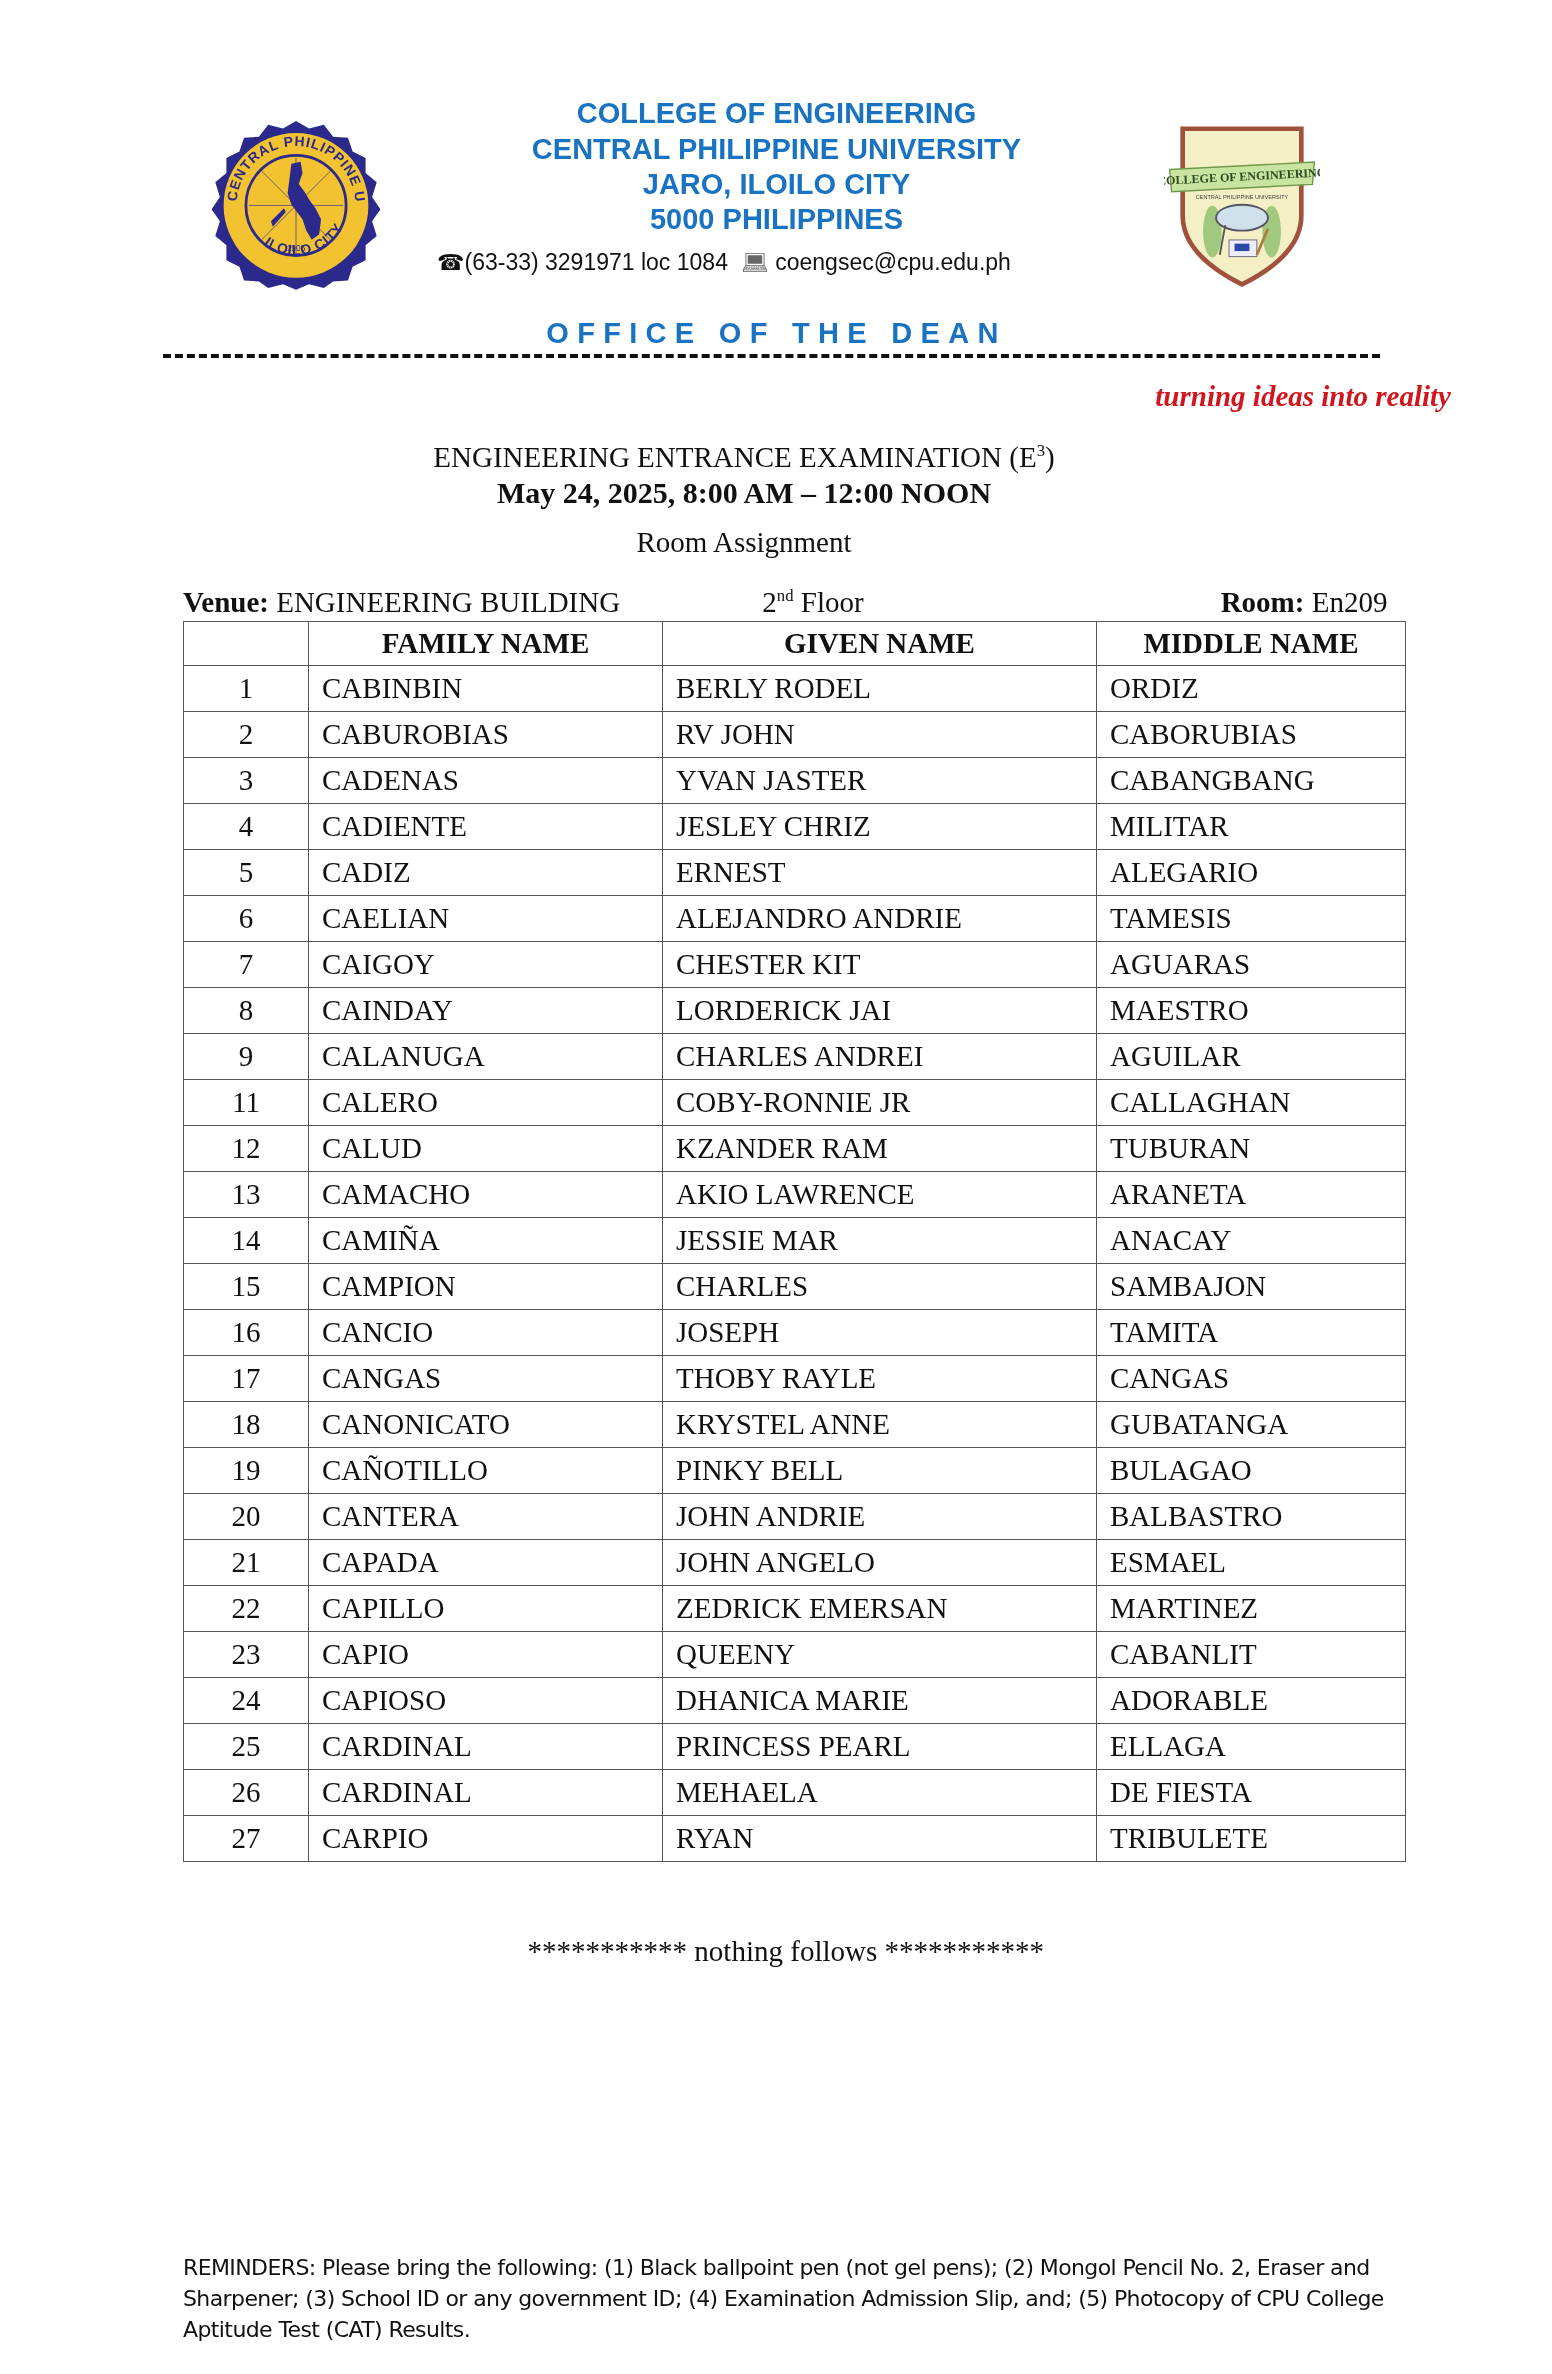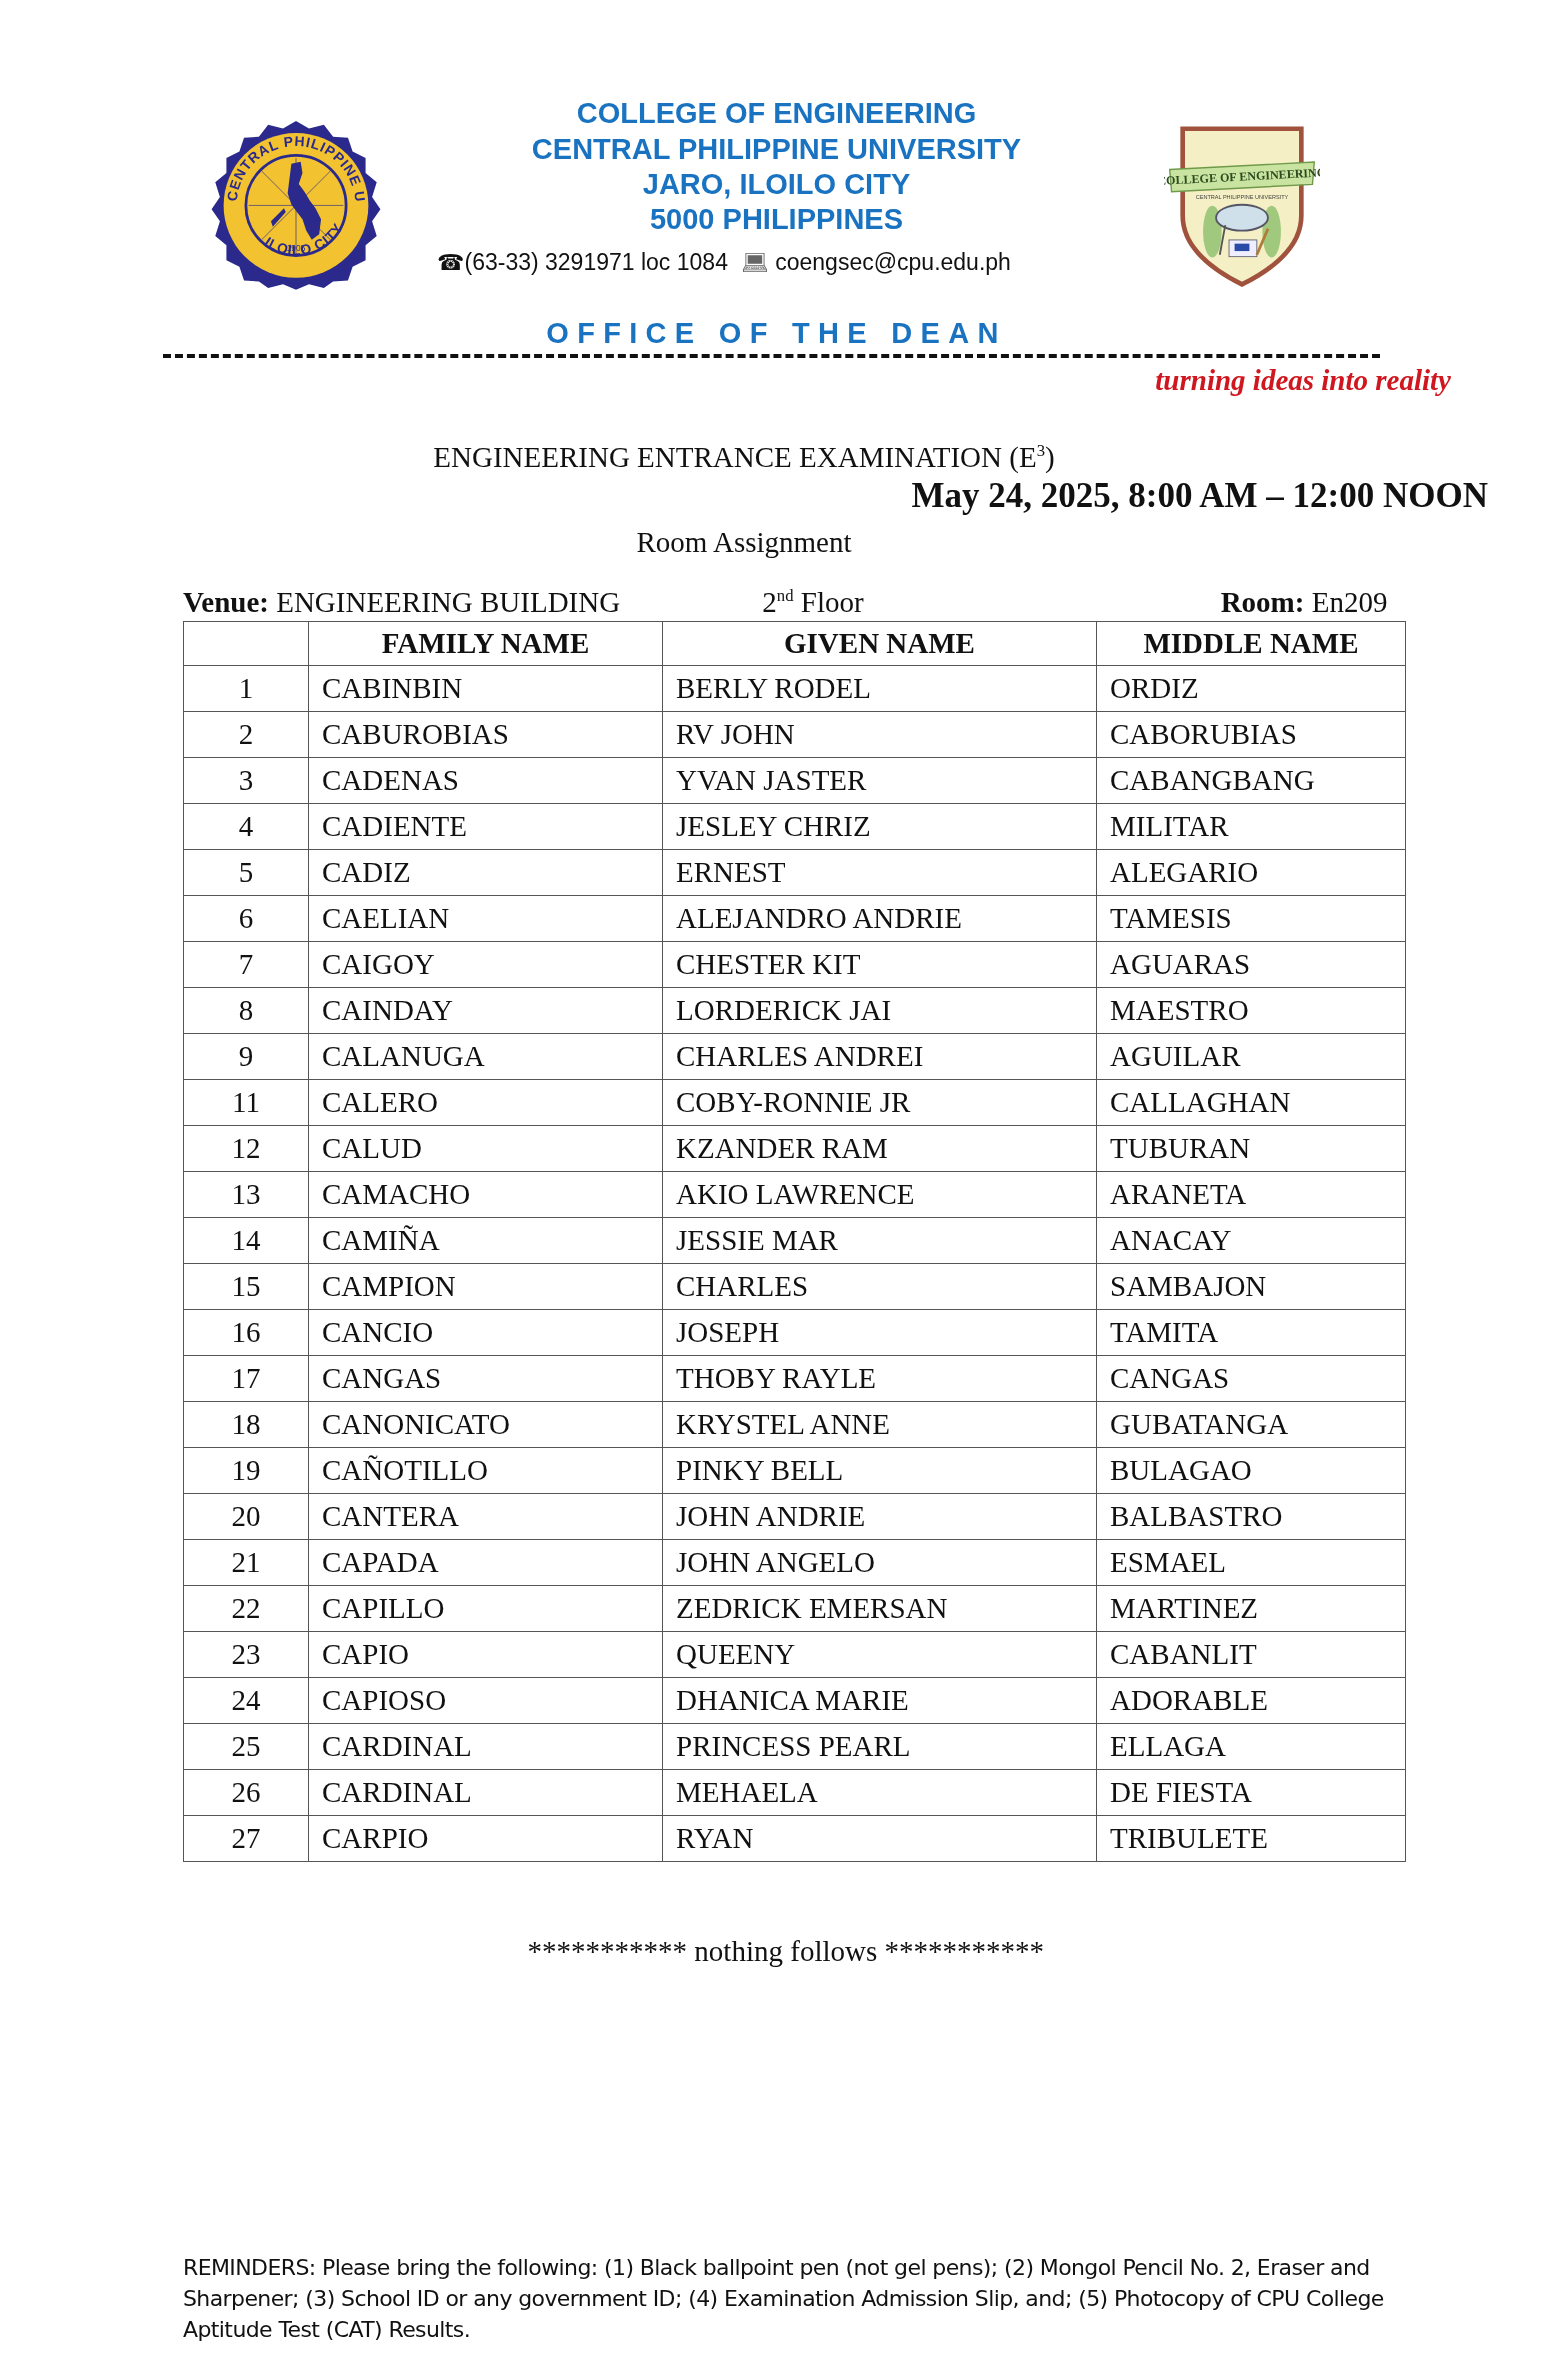--- a/index.html
+++ b/index.html
@@ -12,26 +12,26 @@
   .hdr-line { font-size: 29px; line-height: 35px; }
   .hdr-1 { top: 96px; }
   .hdr-2 { top: 132px; }
   .hdr-3 { top: 167px; }
   .hdr-4 { top: 202px; }
   .contact { position: absolute; top: 249px; left: 0; width: 1448px; text-align: center; font-family: "Liberation Sans", sans-serif; font-size: 23px; color: #111; }
   .contact .ico { font-size: 22px; }
   .contact .gap { display: inline-block; width: 13px; }
   .office { position: absolute; top: 301px; left: 0; width: 1553px; text-align: center; font-family: "Liberation Sans", sans-serif; font-weight: bold; font-size: 29px; letter-spacing: 8.3px; color: #1a73c0; margin-top: 16px; }
   .rule { position: absolute; top: 354px; left: 163px; width: 1217px; height: 0; border-top: 4.6px dashed #111; }
-  .motto { position: absolute; top: 364px; right: 102px; font-family: "Liberation Serif", serif; font-style: italic; font-weight: bold; font-size: 29px; color: #d0171f; }
+  .motto { position: absolute; top: 380px; right: 102px; font-family: "Liberation Serif", serif; font-style: italic; font-weight: bold; font-size: 29px; color: #d0171f; }
 
   .title-block { position: absolute; left: 0; width: 1488px; text-align: center; font-family: "Liberation Serif", serif; }
   .t1 { top: 441px; font-size: 29px; }
   .t1 sup { font-size: 16.7px; }
-  .t2 { top: 476px; font-size: 35px; font-weight: bold; text-align: right; }
+  .t2 { top: 476px; font-size: 30px; font-weight: bold; }
   .t3 { top: 511px; font-size: 29px; margin-top: 15px; }
 
   .venue-row { position: absolute; top: 586px; left: 183px; width: 1223px; height: 35px; font-size: 29px; }
   .venue-row .venue { position: absolute; left: 0; top: 0; }
   .venue-row .floor { position: absolute; left: 0; right: 0; top: 0; text-align: center; padding-left: 37px; }
   .venue-row .floor sup { font-size: 16.7px; }
   .venue-row .room { position: absolute; right: 18.6px; top: 0; }
   .b { font-weight: bold; }
 
   table.roster { position: absolute; top: 621px; left: 183px; width: 1223px; border-collapse: collapse; font-family: "Liberation Serif", serif; font-size: 29px; }

